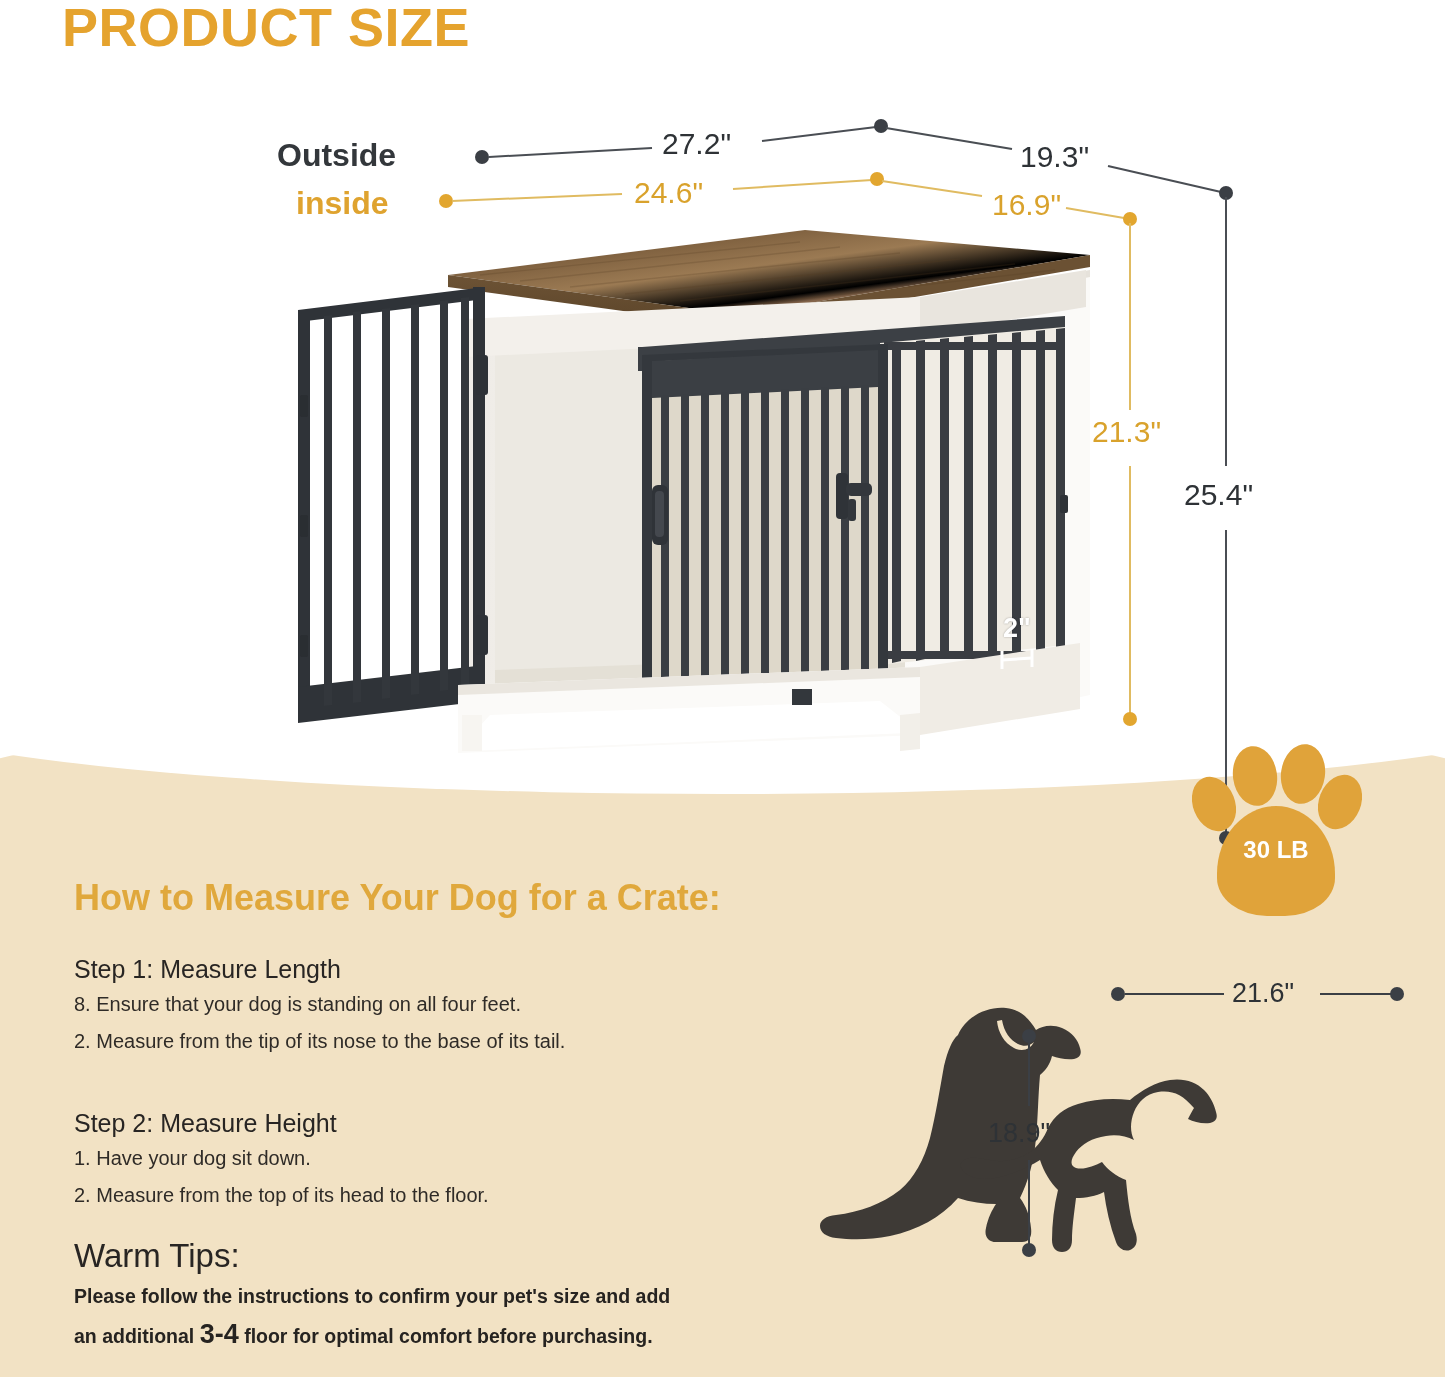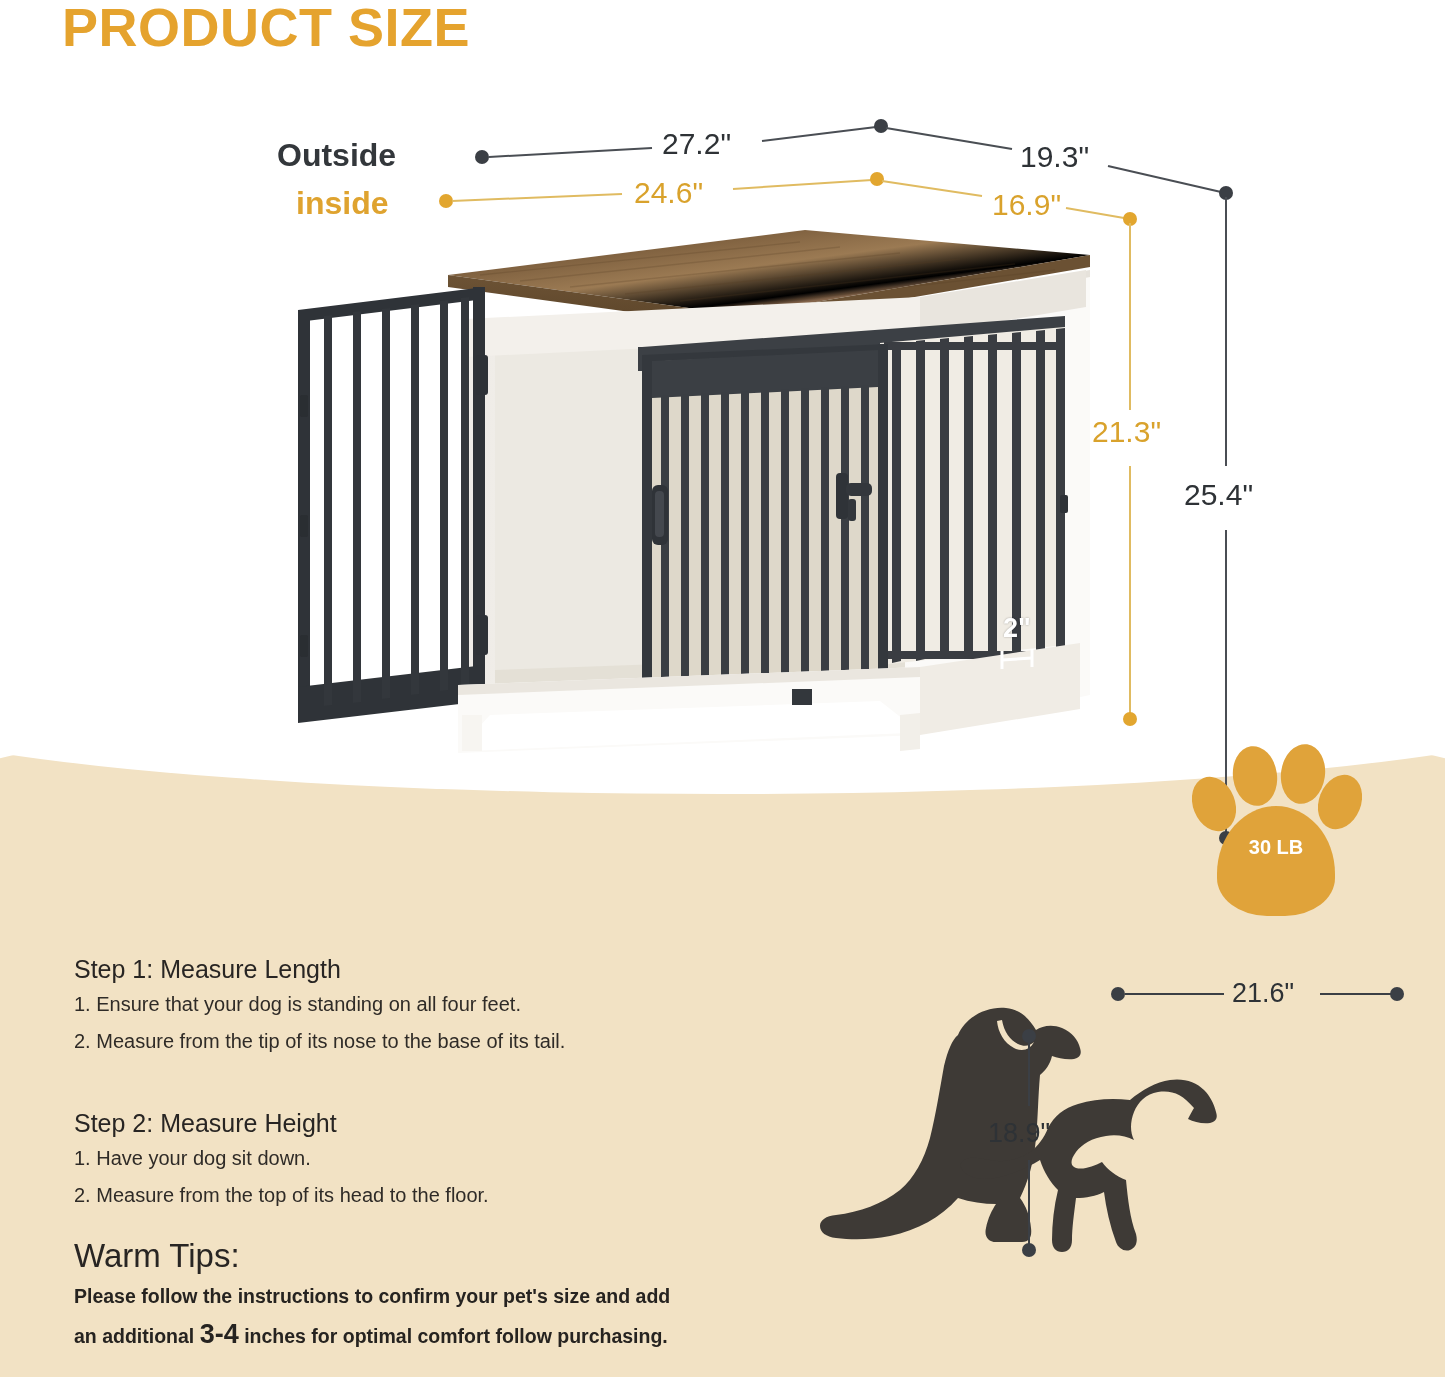--- a/index.html
+++ b/index.html
@@ -69,21 +69,21 @@
   .paw .p2{ left:48px; top:8px;   width:44px; height:60px; transform:rotate(-8deg); }
   .paw .p3{ left:96px; top:6px;   width:44px; height:60px; transform:rotate(8deg); }
   .paw .p4{ left:134px;top:36px;  width:42px; height:56px; transform:rotate(22deg); }
   .paw .main{
     position:absolute; left:32px; top:68px; width:118px; height:110px;
     background:#e0a33a;
     border-radius:52% 52% 44% 44% / 64% 64% 36% 36%;
   }
   .paw .txt{
     position:absolute; left:32px; top:98px; width:118px;
-    text-align:center; color:#ffffff; font-size:20px; font-weight:bold;
+    text-align:center; color:#ffffff; font-size:24px; font-weight:bold;
   }
 
   
   .crate{ position:absolute; left:280px; top:215px; width:810px; height:545px; }
   .crate svg{ display:block; }
   .bar-label-2{
     position:absolute; left:723px; top:398px;
     color:#ffffff; font-size:27px; font-weight:bold; z-index:9;
     text-shadow:0 0 2px rgba(0,0,0,.35);
   }
@@ -322,33 +322,34 @@
 
   <div class="paw">
     <div class="pad p1"></div>
     <div class="pad p2"></div>
     <div class="pad p3"></div>
     <div class="pad p4"></div>
     <div class="main"></div>
     <div class="txt">30 LB</div>
   </div>
 
+  <div class="title-howto">How to Measure Your Dog for a Crate:</div>
 
   <div class="instr">
     <div class="step-h">Step 1: Measure Length</div>
-    <div class="step-li">1. Ensure that your dog is standing on all four feet.</div>
+    <div class="step-li">8. Ensure that your dog is standing on all four feet.</div>
     <div class="step-li">2. Measure from the tip of its nose to the base of its tail.</div>
 
     <div class="step-h second">Step 2: Measure Height</div>
     <div class="step-li">1. Have your dog sit down.</div>
     <div class="step-li">2. Measure from the top of its head to the floor.</div>
 
     <div class="warm-h">Warm Tips:</div>
     <div class="warm-l">Please follow the instructions to confirm your pet's size and add</div>
-    <div class="warm-l"><span>an additional </span><b class="big">3-4</b><span> inches for optimal comfort follow purchasing.</span></div>
+    <div class="warm-l"><span>an additional </span><b class="big">3-4</b><span> floor for optimal comfort before purchasing.</span></div>
   </div>
 
   <div class="dogs">
     <svg width="620" height="300" viewBox="0 0 620 300">
 
       <g fill="#3e3a36">
         <path d="M168,55
                  C176,36 198,26 216,28
                  C232,30 240,40 246,50
                  C252,46 262,44 272,48

